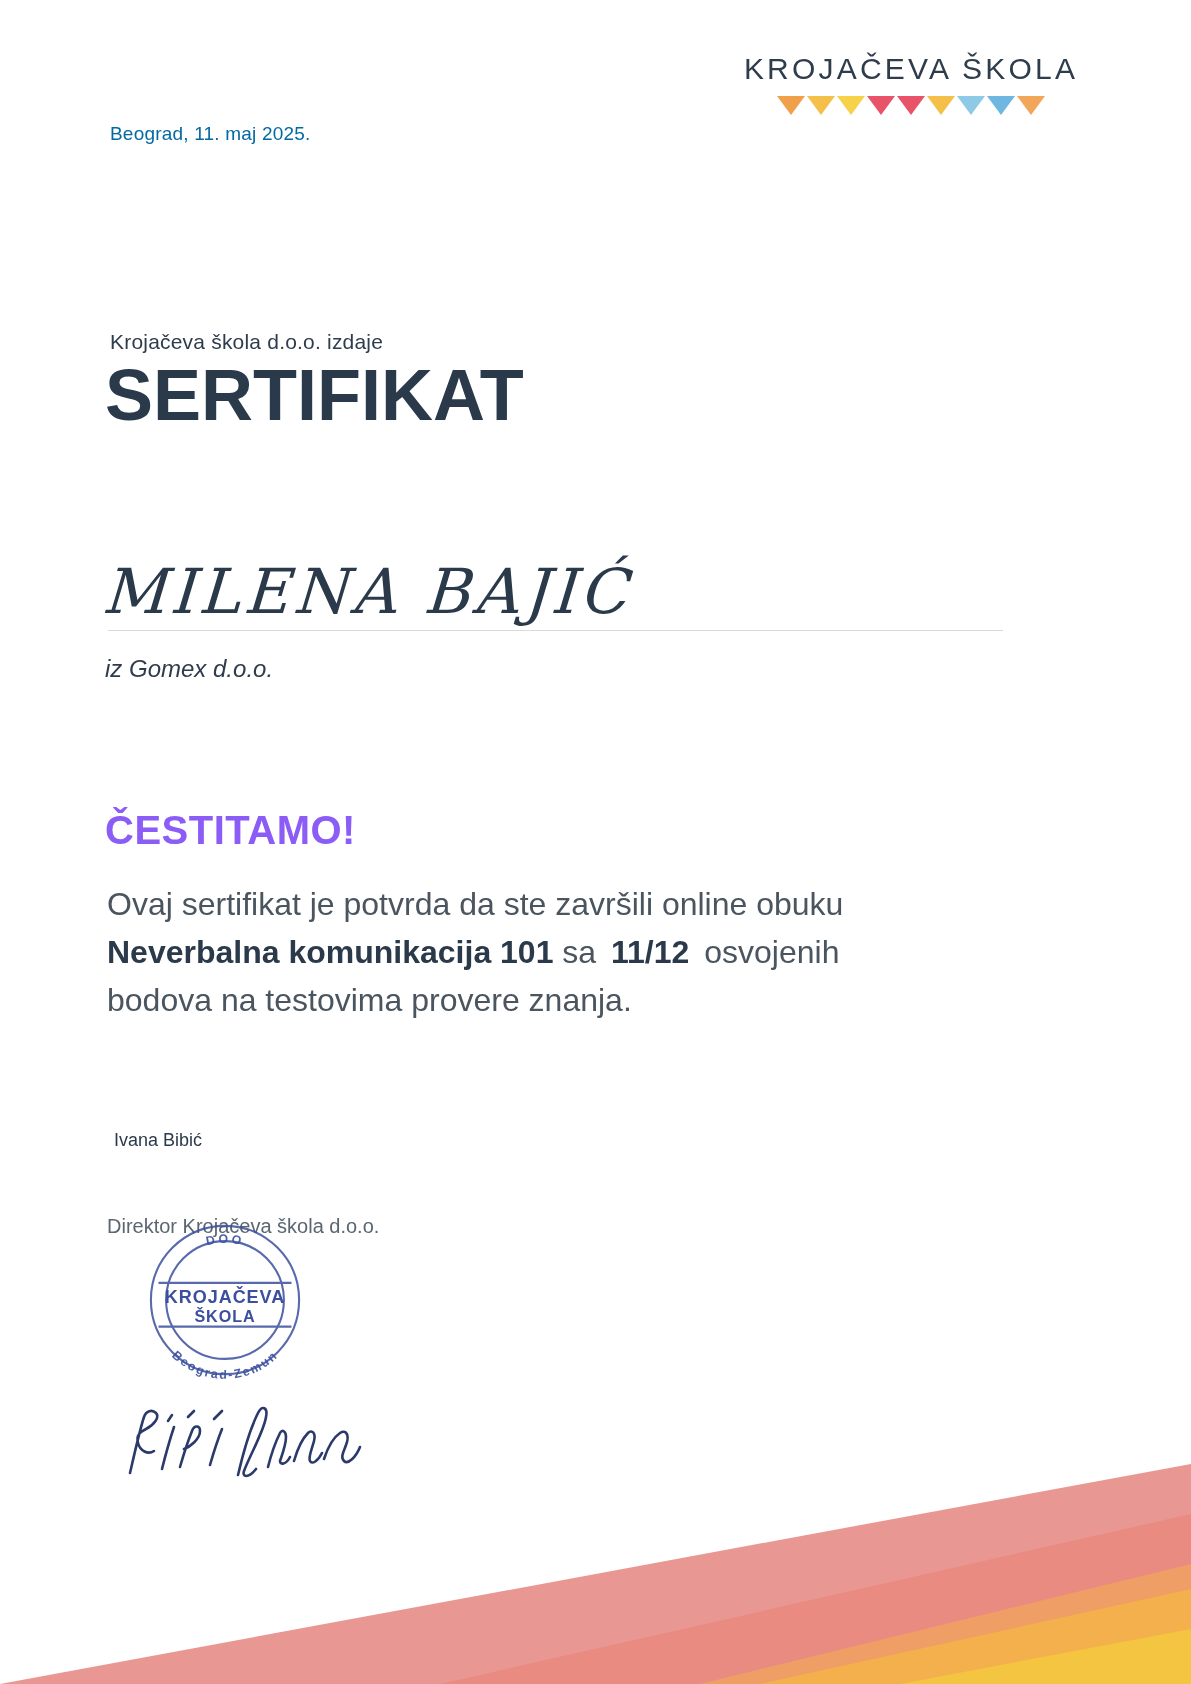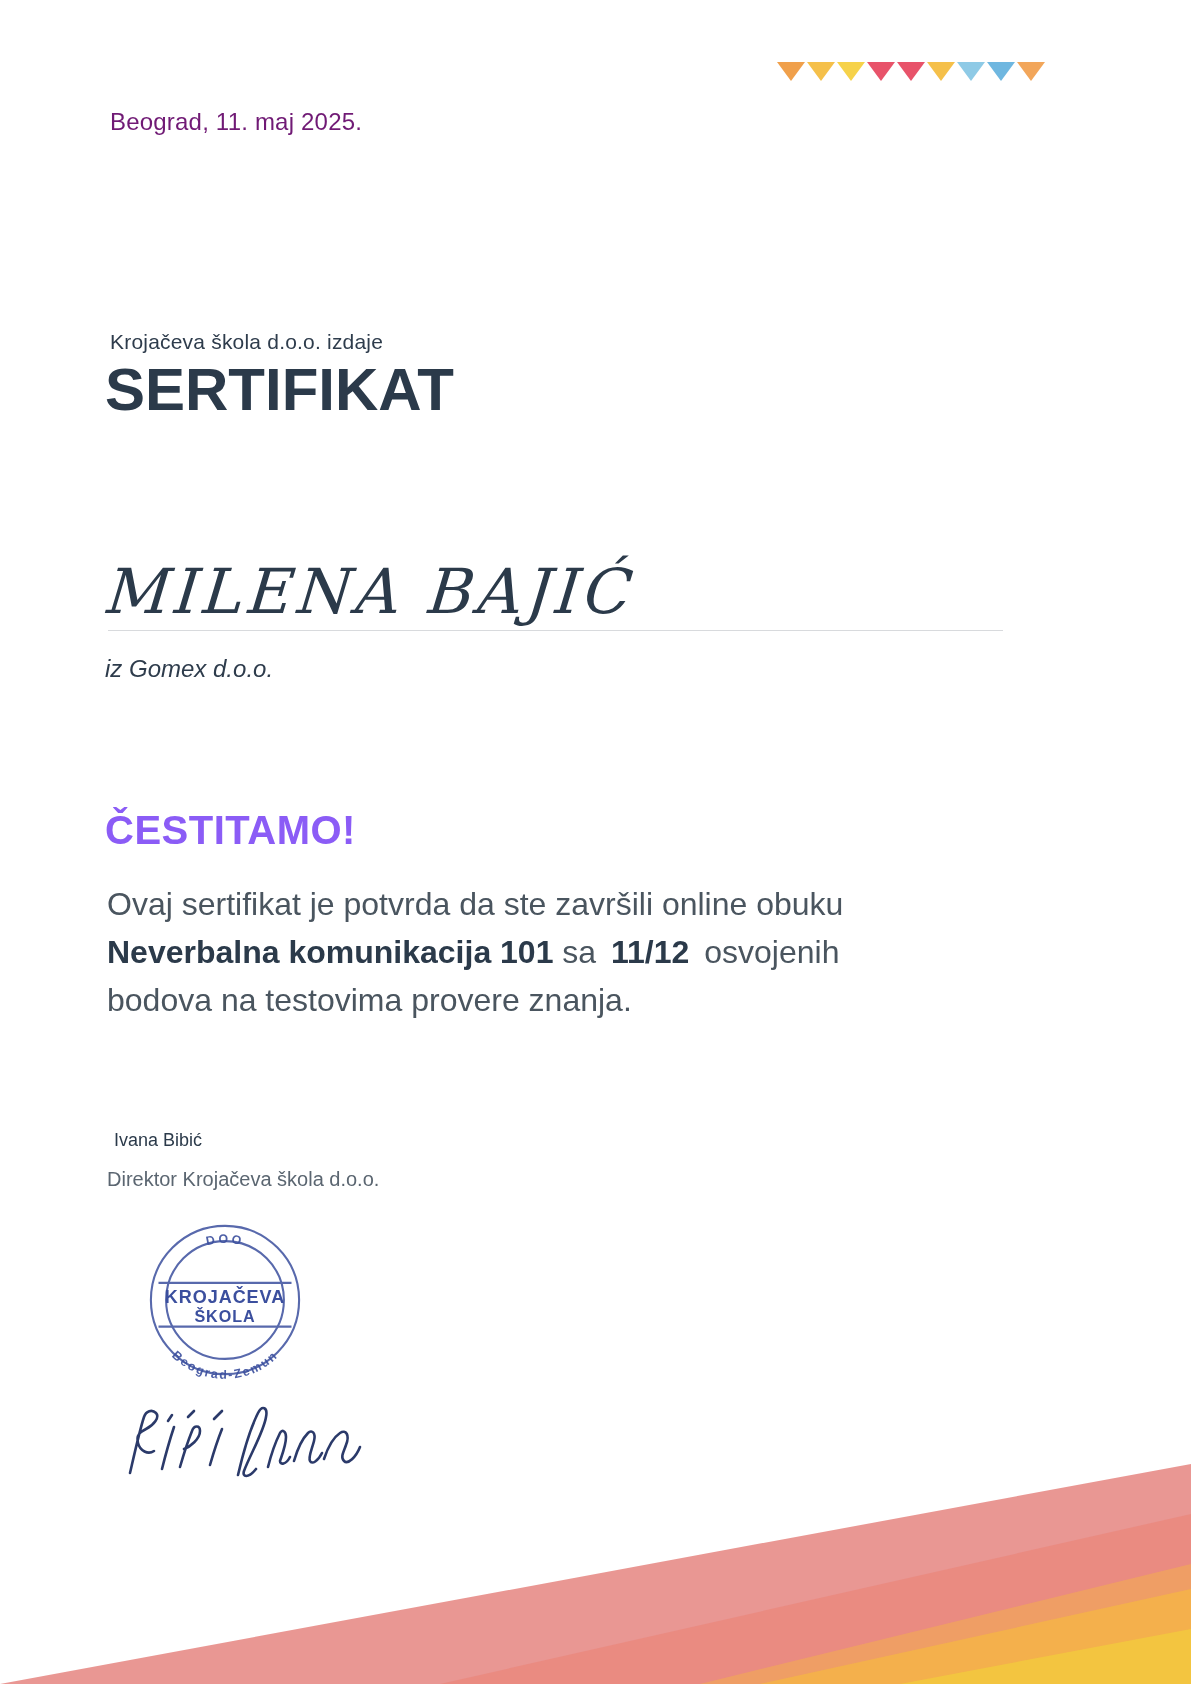--- a/index.html
+++ b/index.html
@@ -27,23 +27,23 @@
     width: 1191px;
     height: 1000px;
     pointer-events: none;
     z-index: 0;
   }
 
   
   .date-line {
     position: absolute;
     left: 110px;
-    top: 108px;
-    font-size: 24px;
-    color: #701a75;
+    top: 123px;
+    font-size: 19px;
+    color: #0369a1;
     letter-spacing: 0.2px;
   }
   .logo {
     position: absolute;
     right: 110px;
     top: 52px;
     width: 340px;
     text-align: center;
   }
   .logo-text {
@@ -75,21 +75,21 @@
     left: 110px;
     top: 330px;
     font-size: 21px;
     color: #2e3c4c;
     letter-spacing: 0.2px;
   }
   .title {
     position: absolute;
     left: 105px;
     top: 358px;
-    font-size: 60px;
+    font-size: 72px;
     font-weight: bold;
     color: #2b3a4a;
     letter-spacing: 0px;
     line-height: 1.05;
   }
 
   .recipient {
     position: absolute;
     left: 108px;
     top: 555px;
@@ -149,21 +149,21 @@
   .sig-name {
     position: absolute;
     left: 114px;
     top: 1130px;
     font-size: 18px;
     color: #2b3a4a;
   }
   .sig-role {
     position: absolute;
     left: 107px;
-    top: 1168px;
+    top: 1215px;
     font-size: 20px;
     color: #5b6671;
   }
   .stamp {
     position: absolute;
     left: 130px;
     top: 1205px;
     width: 190px;
     height: 190px;
   }
@@ -188,20 +188,21 @@
     <polygon points="1191,880 1191,1000 700,1000" fill="#ef9f63" opacity="0.95"></polygon>
     <polygon points="1191,905 1191,1000 760,1000" fill="#f3b14b" opacity="0.95"></polygon>
     <polygon points="1191,945 1191,1000 900,1000" fill="#f2c63f" opacity="0.95"></polygon>
   </svg>
 
   <div class="content">
 
     <div class="date-line">Beograd, 11. maj 2025.</div>
 
     <div class="logo">
+      <div class="logo-text">KROJAČEVA ŠKOLA</div>
       <div class="logo-tri">
         <span class="tri" style="border-top-color:#f0a04b"></span>
         <span class="tri" style="border-top-color:#f5c04a"></span>
         <span class="tri" style="border-top-color:#f6d24a"></span>
         <span class="tri" style="border-top-color:#e8536a"></span>
         <span class="tri" style="border-top-color:#e8536a"></span>
         <span class="tri" style="border-top-color:#f5c04a"></span>
         <span class="tri" style="border-top-color:#8ecae6"></span>
         <span class="tri" style="border-top-color:#6fb7e0"></span>
         <span class="tri" style="border-top-color:#f2a65a"></span>

